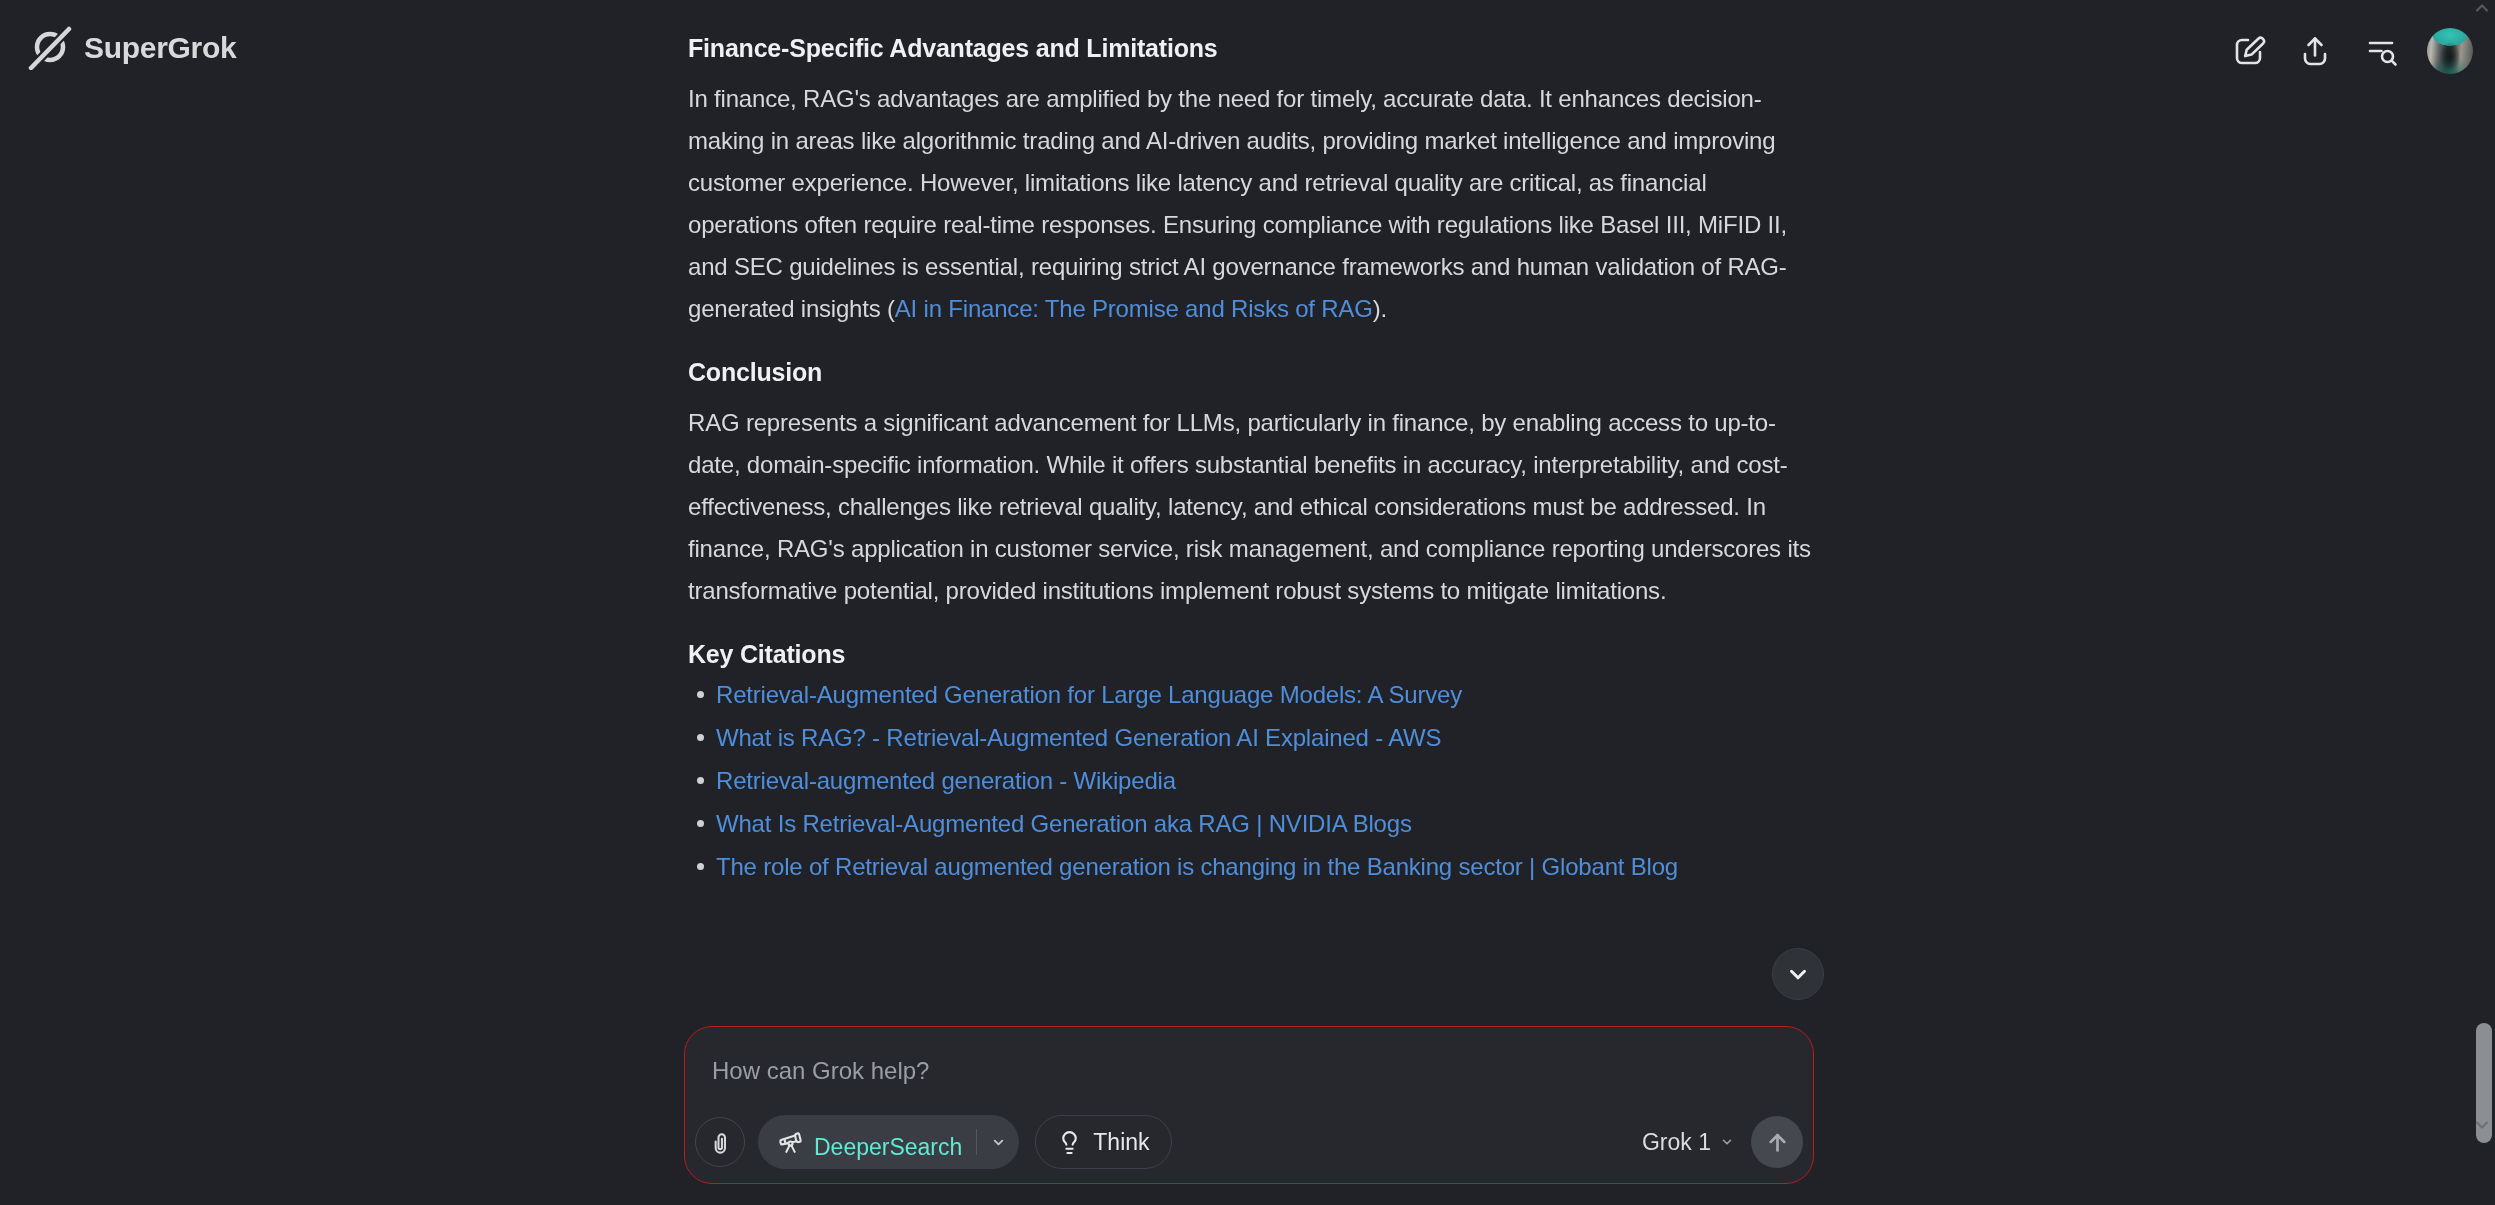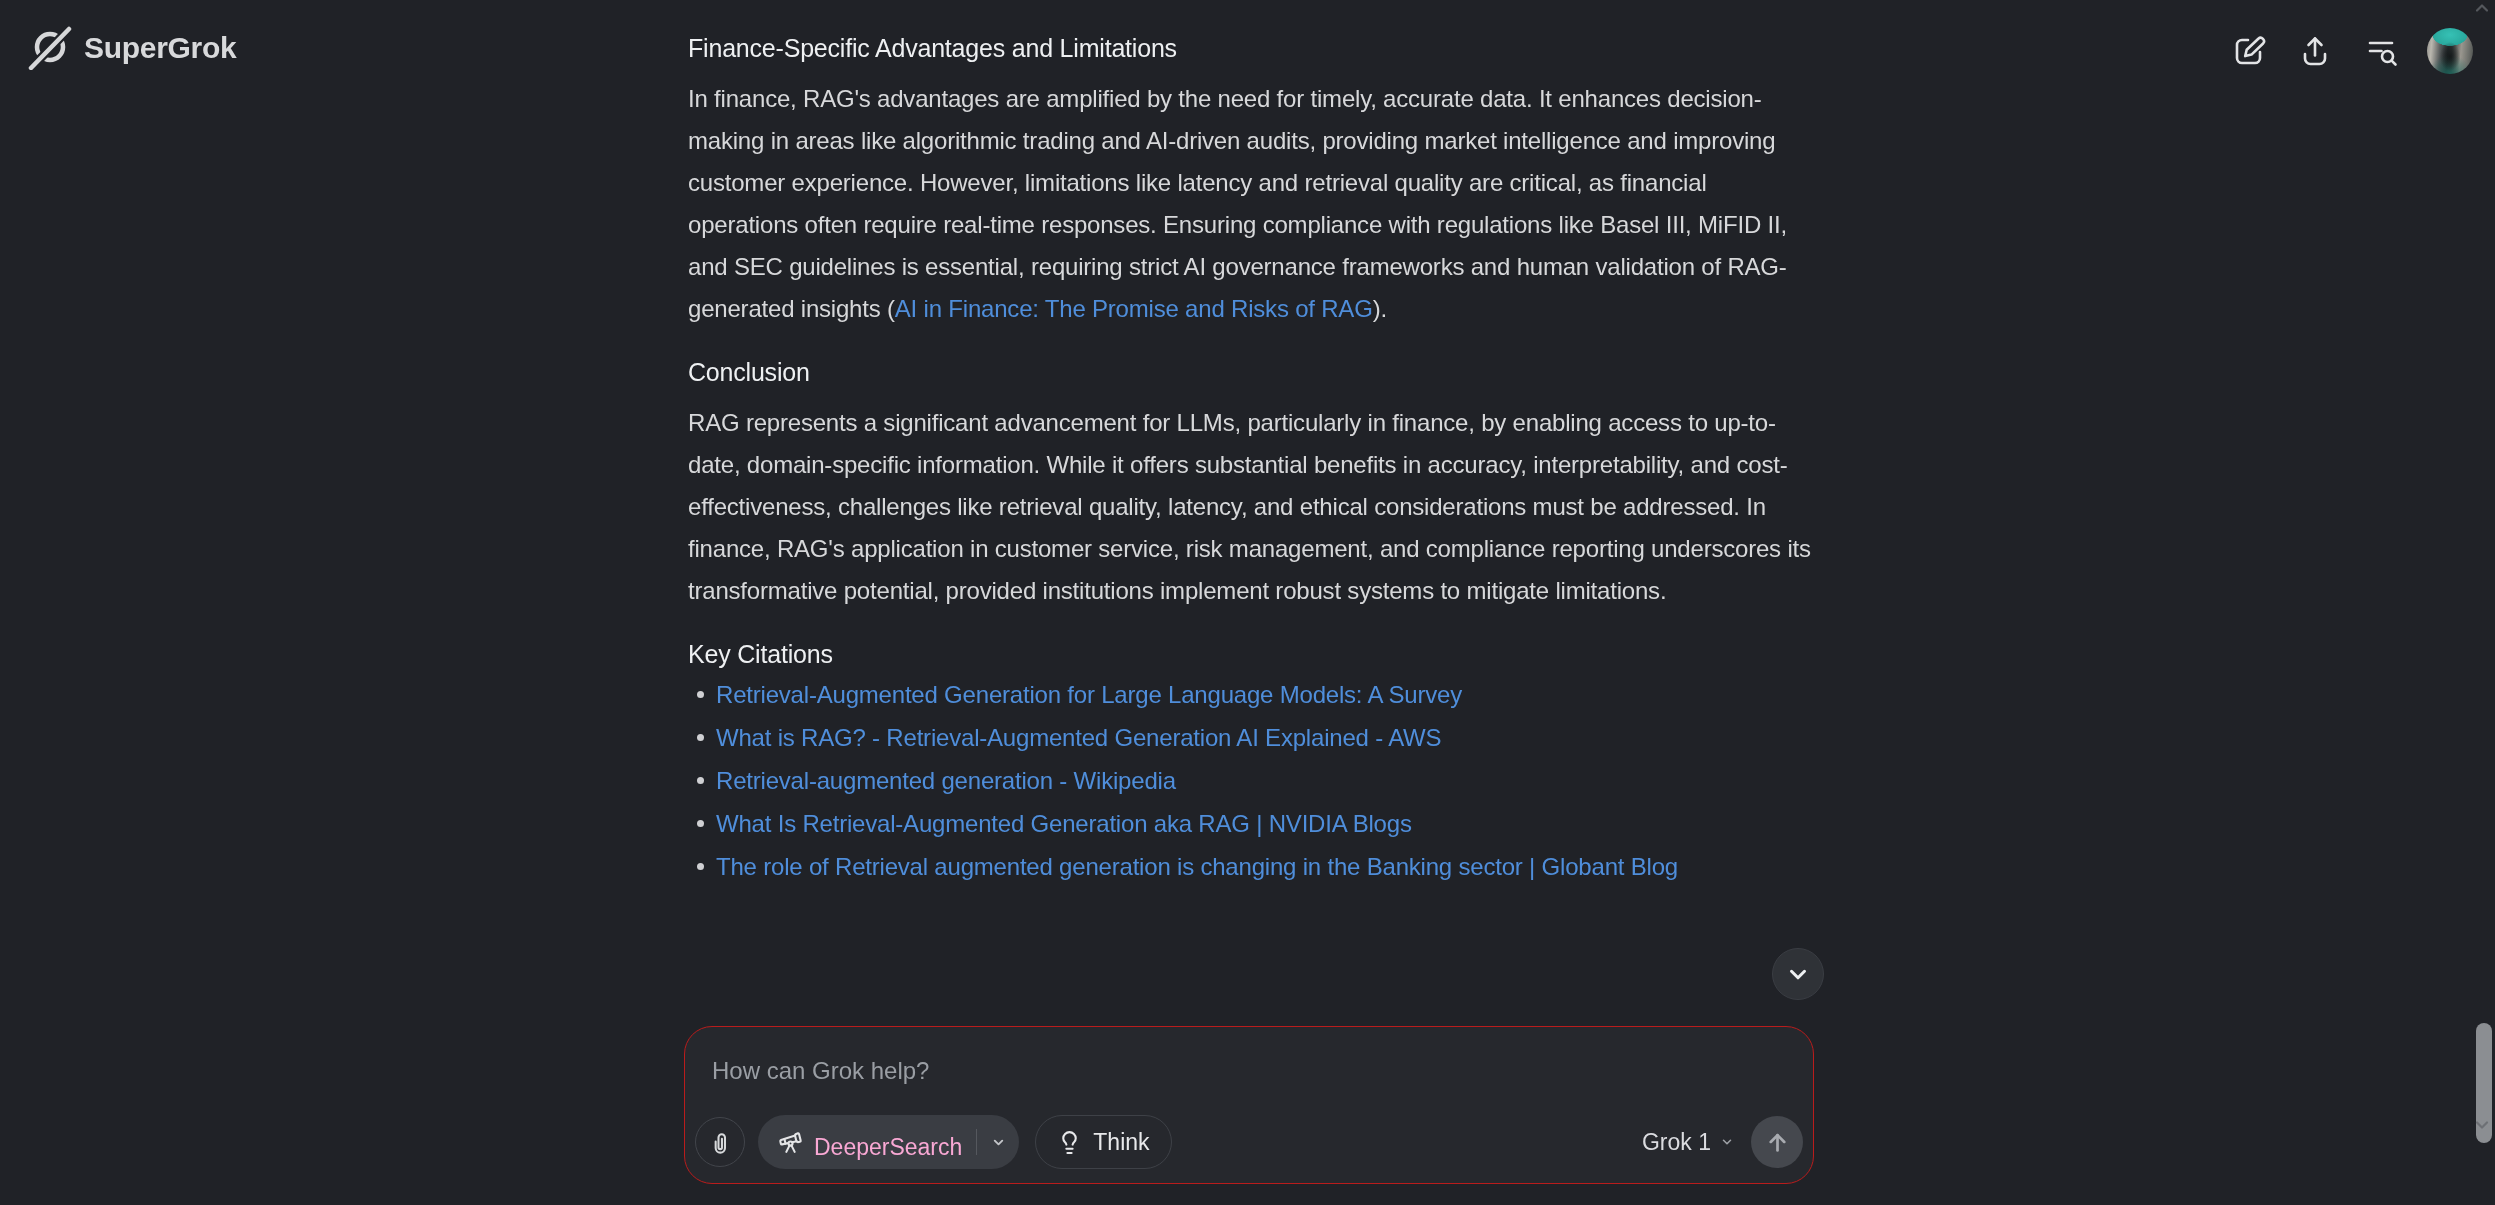--- a/index.html
+++ b/index.html
@@ -17,21 +17,21 @@
   .avatar { width:46px; height:46px; border-radius:50%; overflow:hidden; cursor:pointer;
     background:
       radial-gradient(ellipse 30% 42% at 50% 62%, #15191a 0%, rgba(21,25,26,0) 75%),
       radial-gradient(ellipse 64% 40% at 50% 15%, #36c1b5 0%, #29a89d 58%, rgba(0,0,0,0) 60%),
       radial-gradient(circle at 50% 108%, #1b675d 0%, rgba(27,103,93,0) 42%),
       linear-gradient(95deg, #8e8e88 0%, #bab7af 12%, #565a5b 30%, #24292b 46%, #313635 54%, #9a978f 72%, #6e706b 88%, #4b4f4d 100%);
   }
 
   
   .content { position:absolute; left:688px; top:33px; width:1128px; letter-spacing:-0.2px; }
-  .content h3 { font-size:25px; line-height:30px; font-weight:400; color:#eef0f2; margin:0 0 15px; }
+  .content h3 { font-size:25px; line-height:30px; font-weight:700; color:#eef0f2; margin:0 0 15px; }
   .content h3.tight { margin-bottom:4px; }
   .content p { font-size:24px; line-height:42px; color:#d7d8da; margin:0 0 27px; }
   a.link { color:#4f8edb; text-decoration:none; cursor:pointer; }
   .citations { list-style:none; margin:4px 0 8px; padding:0; }
   .citations li { position:relative; padding-left:28px; font-size:24px; line-height:43px; }
   .citations li::before { content:""; position:absolute; left:9px; top:18px; width:7px; height:7px;
                           border-radius:50%; background:#cfd0d3; }
 
   
   .scroll-bottom { position:absolute; left:1772px; top:948px; width:52px; height:52px; border-radius:50%;
@@ -45,21 +45,21 @@
             border:none; outline:none; font-family:"Liberation Sans", sans-serif;
             font-size:24px; color:#e9eaec; }
   .prompt::placeholder { color:#9a9ea4; opacity:1; }
   .composer-row { position:absolute; left:10px; right:10px; bottom:13px; height:56px;
                   display:flex; align-items:center; }
   .attach-btn { width:50px; height:50px; border-radius:50%; background:transparent;
                 border:1px solid #42454b; cursor:pointer; display:flex; align-items:center;
                 justify-content:center; margin-right:13px; flex:none; }
   .pill { height:54px; border-radius:27px; display:flex; align-items:center; flex:none; }
   .deepersearch { background:#3a3d43; padding-left:20px; cursor:pointer; }
-  .deepersearch .pill-label { font-size:23px; font-weight:500; color:#f9a8d4; margin-left:11px;margin-top:10px; }
+  .deepersearch .pill-label { font-size:23px; font-weight:500; color:#5eead4; margin-left:11px;margin-top:10px; }
   .pill-divider { width:1px; height:26px; background:#55585e; margin-left:14px; }
   .pill-caret { width:42px; height:54px; display:flex; align-items:center; justify-content:center;
                 background:transparent; border:none; cursor:pointer; }
   .think { margin-left:16px; border:1px solid #3e4147; background:transparent; padding:8px 21px;
            cursor:pointer; }
   .think .pill-label { font-size:23px; font-weight:500; color:#e8e9eb; margin-left:11px; }
   .row-spacer { flex:1; }
   .model-select { display:flex; align-items:center; gap:9px; margin-right:17px; cursor:pointer; flex:none; }
   .model-label { font-size:23px; color:#dbdce0; }
   .send-btn { width:52px; height:52px; border-radius:50%; background:#45484e; border:none;

